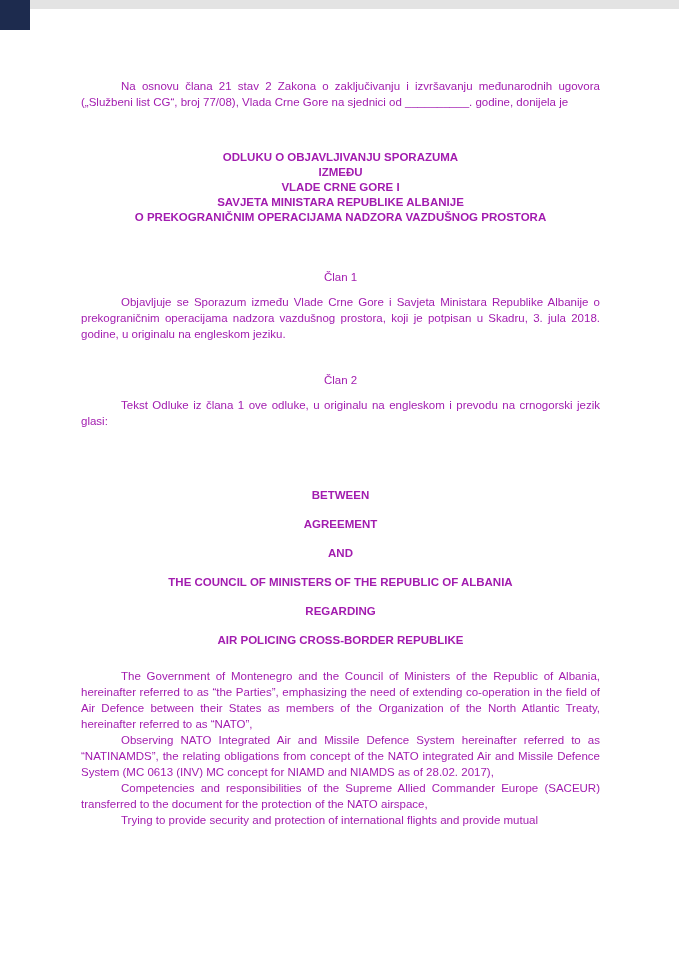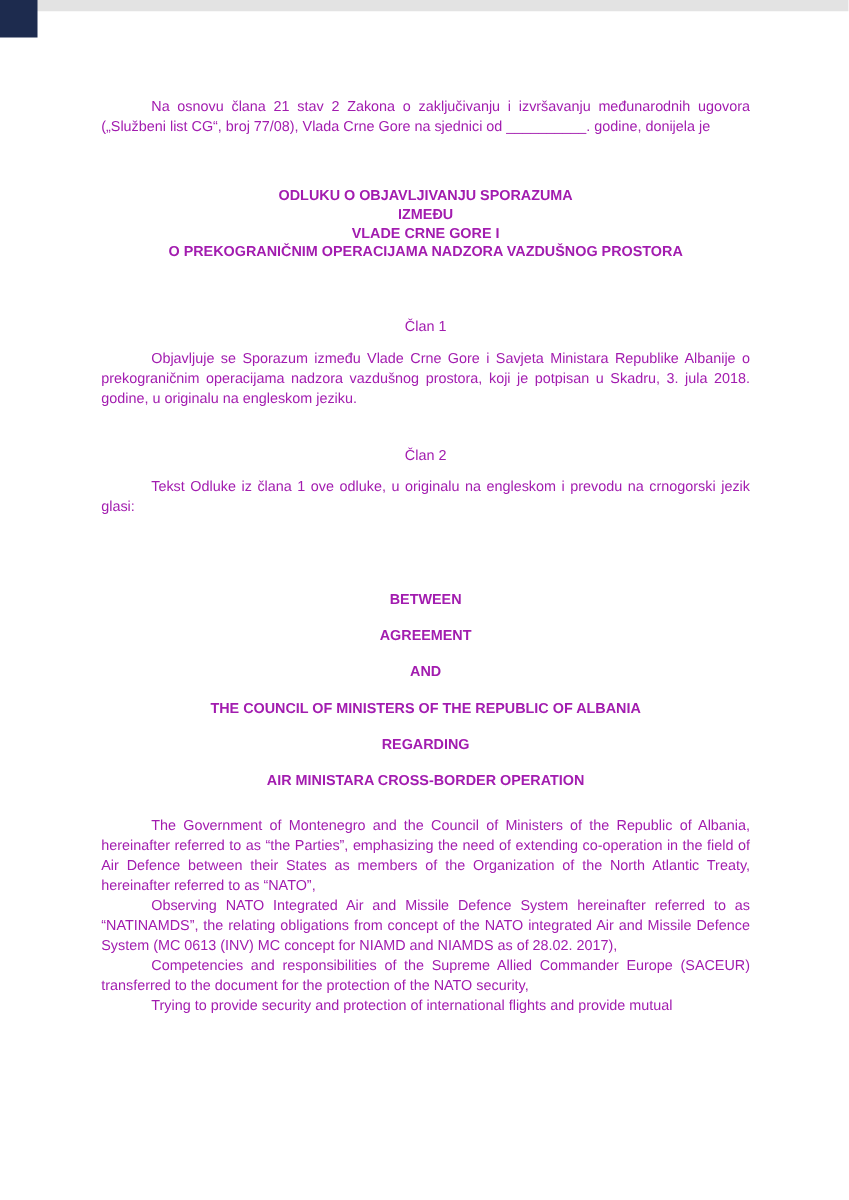--- a/index.html
+++ b/index.html
@@ -91,41 +91,42 @@
   <div class="corner-square"></div>
 
   <div class="content">
 
     <p class="para intro">Na osnovu člana 21 stav 2 Zakona o zaključivanju i izvršavanju međunarodnih ugovora („Službeni list CG“, broj 77/08), Vlada Crne Gore na sjednici od __________. godine, donijela je</p>
 
     <div class="title-block">
       <div class="t-line">ODLUKU O OBJAVLJIVANJU SPORAZUMA</div>
       <div class="t-line">IZMEĐU</div>
       <div class="t-line">VLADE CRNE GORE I</div>
+      <div class="t-line">SAVJETA MINISTARA REPUBLIKE ALBANIJE</div>
       <div class="t-line">O PREKOGRANIČNIM OPERACIJAMA NADZORA VAZDUŠNOG PROSTORA</div>
     </div>
 
     <div class="clan-heading">Član 1</div>
 
     <p class="para clan1-para">Objavljuje se Sporazum između Vlade Crne Gore i Savjeta Ministara Republike Albanije o prekograničnim operacijama nadzora vazdušnog prostora, koji je potpisan u Skadru, 3. jula 2018. godine, u originalu na engleskom jeziku.</p>
 
     <div class="clan-heading">Član 2</div>
 
     <p class="para clan2-para">Tekst Odluke iz člana 1 ove odluke, u originalu na engleskom i prevodu na crnogorski jezik glasi:</p>
 
     <div class="agreement-block">
       <div class="a-line">BETWEEN</div>
       <div class="a-line">AGREEMENT</div>
       <div class="a-line">AND</div>
       <div class="a-line">THE COUNCIL OF MINISTERS OF THE REPUBLIC OF ALBANIA</div>
       <div class="a-line">REGARDING</div>
-      <div class="a-line">AIR MINISTARA CROSS-BORDER OPERATION</div>
+      <div class="a-line">AIR POLICING CROSS-BORDER REPUBLIKE</div>
     </div>
 
     <div class="body-paras">
       <p class="para">The Government of Montenegro and the Council of Ministers of the Republic of Albania, hereinafter referred to as “the Parties”, emphasizing the need of extending co-operation in the field of Air Defence between their States as members of the Organization of  the North Atlantic Treaty, hereinafter referred to as “NATO”,</p>
       <p class="para">Observing NATO Integrated Air and Missile Defence System hereinafter referred to as “NATINAMDS”, the relating obligations from concept of the NATO integrated Air and Missile Defence System (MC 0613 (INV) MC concept for NIAMD and NIAMDS as of 28.02. 2017),</p>
-      <p class="para">Competencies and responsibilities of the Supreme Allied Commander Europe (SACEUR) transferred to the document for the protection of the NATO security,</p>
+      <p class="para">Competencies and responsibilities of the Supreme Allied Commander Europe (SACEUR) transferred to the document for the protection of the NATO airspace,</p>
       <p class="para">Trying to provide security and protection of international flights and provide mutual</p>
     </div>
 
   </div>
 </div>
 
 </body></html>

